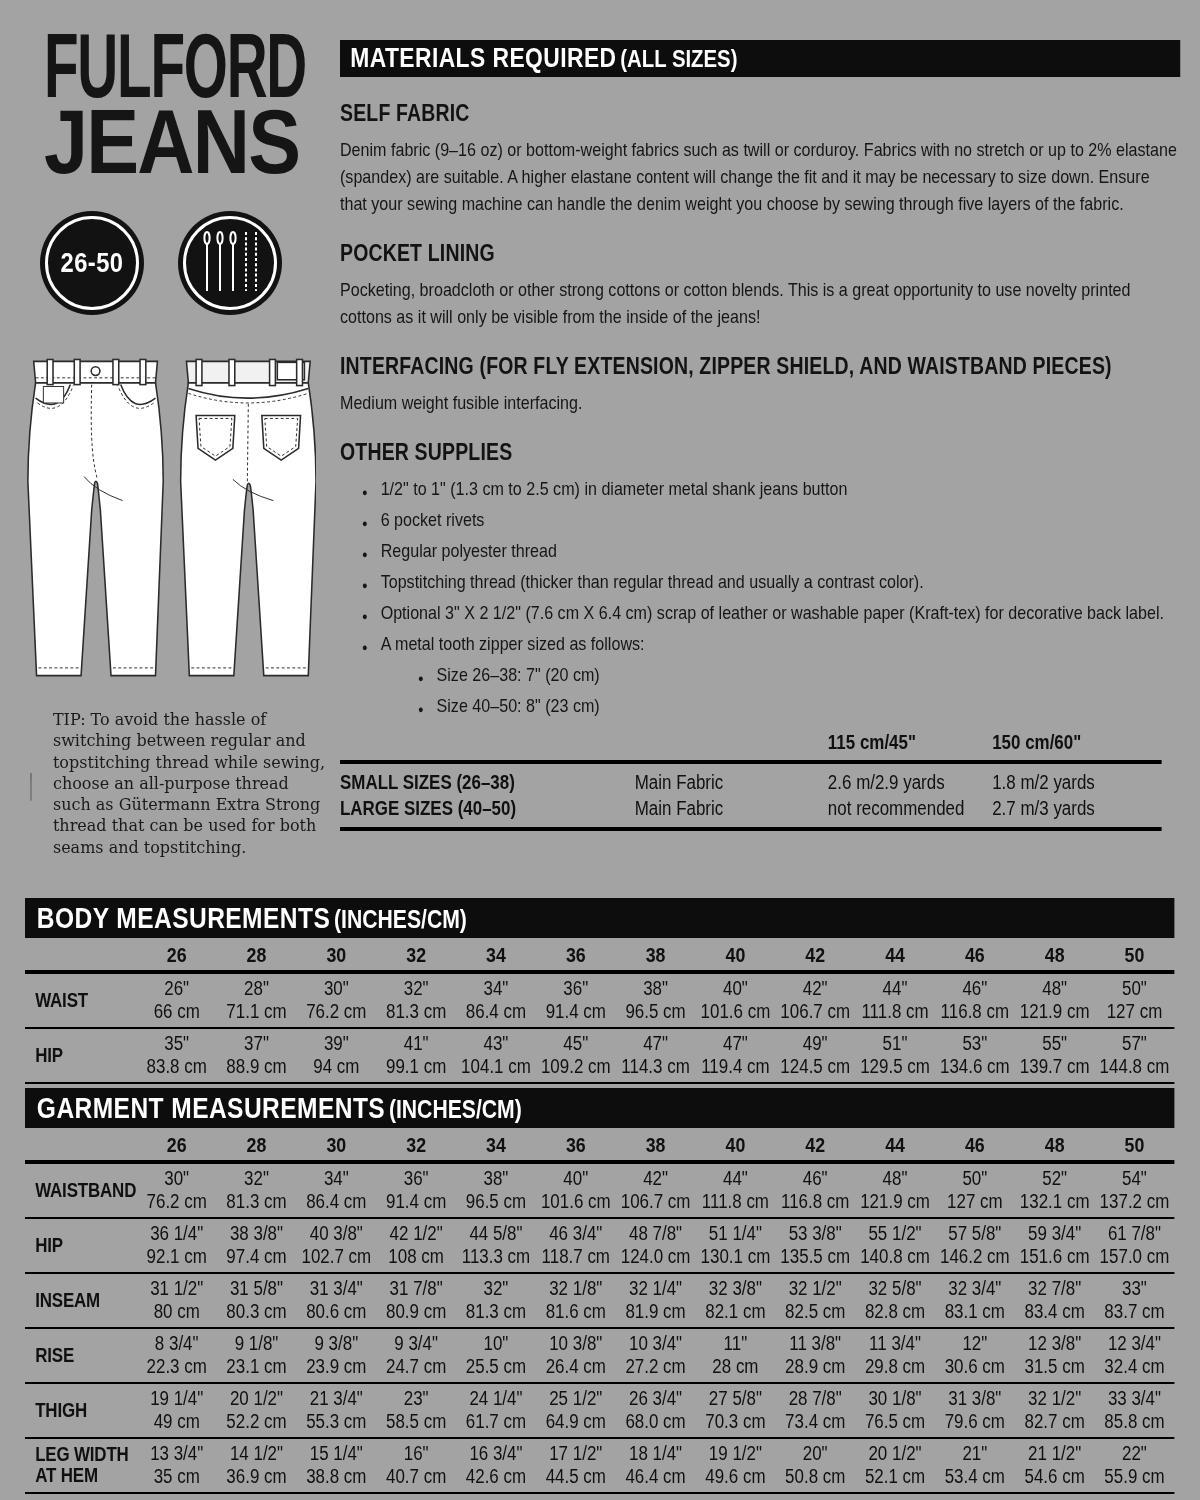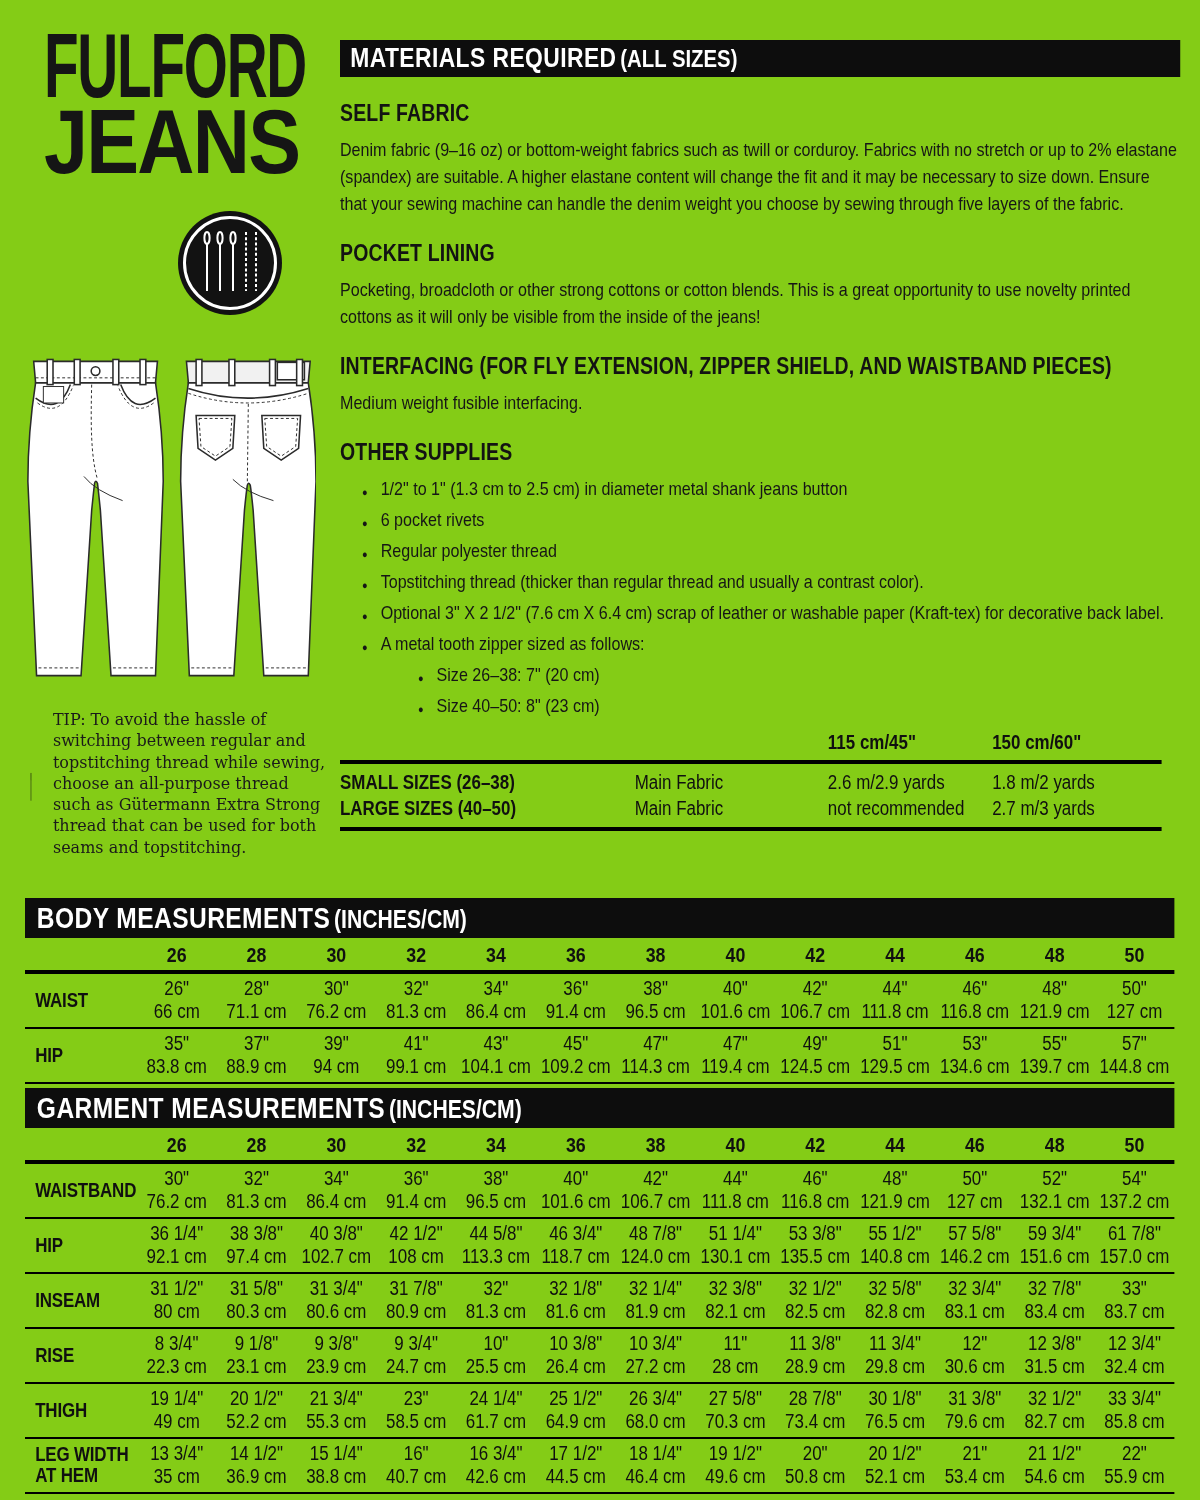--- a/index.html
+++ b/index.html
@@ -1,16 +1,16 @@
 <!DOCTYPE html>
 <html><head>
 <meta charset="utf-8">
 <style>
   html,body{margin:0;padding:0;background:#fff;}
-  #page{position:relative;width:1200px;height:1500px;background:#84cc16;overflow:hidden;
+  #page{position:relative;width:1200px;height:1500px;background:#a3a3a3;overflow:hidden;
         font-family:"Liberation Sans",sans-serif;color:#101010;}
   
   .logo{position:absolute;left:44px;top:28px;}
   .logo-line{font-weight:bold;font-size:90px;line-height:76px;white-space:nowrap;
              transform-origin:0 0;color:#151515;}
   .logo-l1{transform:scaleX(0.63);letter-spacing:-2px;}
   .logo-l2{transform:scaleX(0.88);letter-spacing:-2px;}
   .badge{position:absolute;width:104px;height:104px;border-radius:50%;background:#121212;}
   .badge::after{content:"";position:absolute;inset:5px;border:3px solid #fff;border-radius:50%;}
   .badge-sizes{left:40px;top:211px;}
@@ -63,20 +63,23 @@
 </head>
 <body>
 
 <div id="page">
 
   <div class="logo">
     <div class="logo-line logo-l1">FULFORD</div>
     <div class="logo-line logo-l2">JEANS</div>
   </div>
 
+  <div class="badge badge-sizes">
+    <span>26-50</span>
+  </div>
 
   <div class="badge badge-needles">
     <svg width="62" height="72" viewBox="0 0 62 72">
       <g stroke="#fff" fill="none" stroke-width="2">
         <ellipse cx="8" cy="11" rx="2.6" ry="6"></ellipse>
           <line x1="8" y1="17" x2="8" y2="64"></line>
         <ellipse cx="21" cy="11" rx="2.6" ry="6"></ellipse>
           <line x1="21" y1="17" x2="21" y2="64"></line>
         <ellipse cx="34" cy="11" rx="2.6" ry="6"></ellipse>
           <line x1="34" y1="17" x2="34" y2="64"></line>

